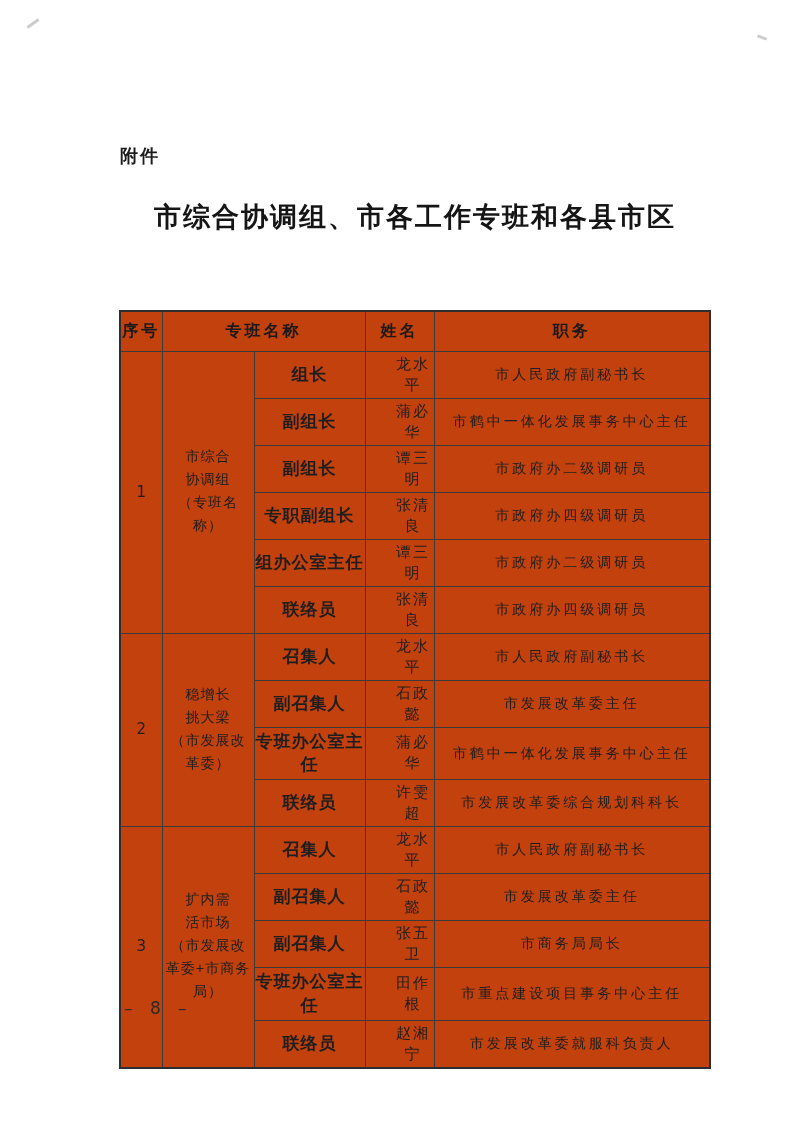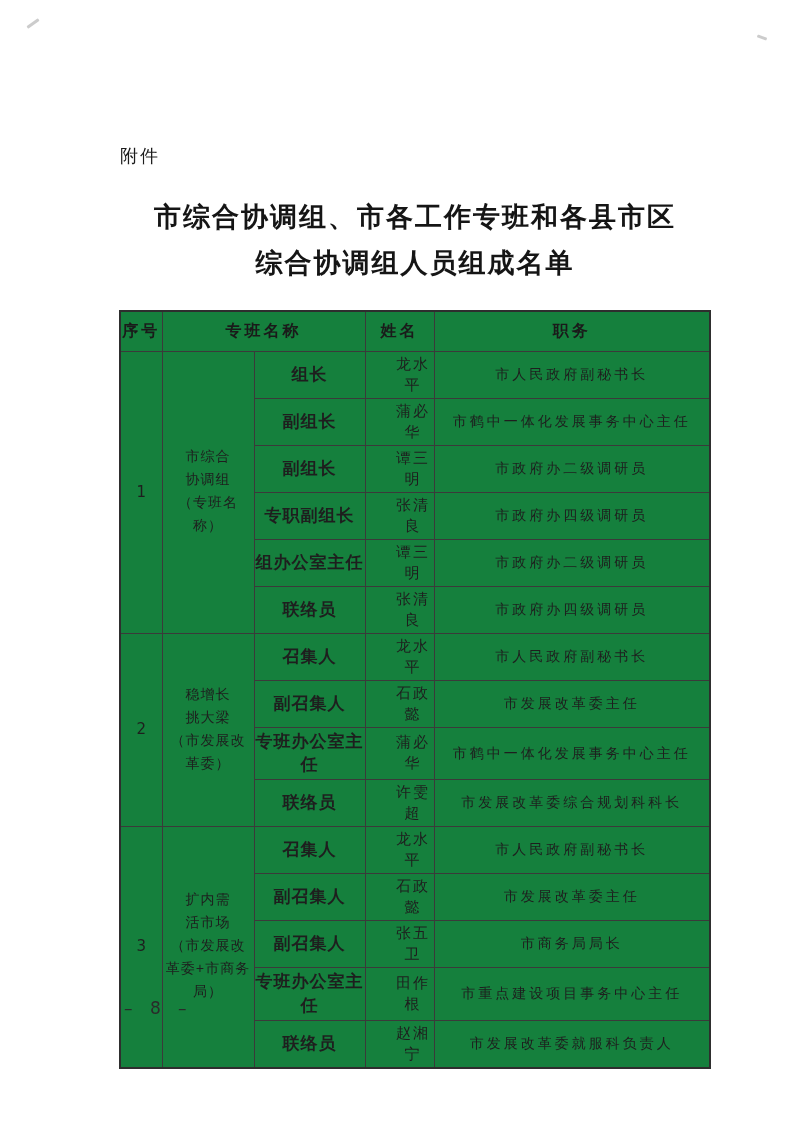--- a/index.html
+++ b/index.html
@@ -12,31 +12,31 @@
     overflow:hidden;
     margin:0 auto;
     box-shadow:0 0 6px rgba(0,0,0,.25);
   }
   .artifact{position:absolute;background:#9a9a9a;opacity:.5;border-radius:1px;}
   .artifact.a1{left:26px;top:22px;width:14px;height:3px;transform:rotate(-35deg);}
   .artifact.a2{left:757px;top:36px;width:10px;height:3px;transform:rotate(20deg);}
 
   .attachment{
     position:absolute;left:120px;top:144px;
-    font-size:18px;font-weight:400;letter-spacing:2px;color:#1c1c1c;
+    font-size:18px;font-weight:700;letter-spacing:2px;color:#1c1c1c;
   }
   .title{
     position:absolute;left:100px;top:194px;width:630px;
     text-align:center;font-size:27px;font-weight:700;
     letter-spacing:2px;line-height:46px;color:#151515;
   }
   .doc-table{
     position:absolute;left:119px;top:310px;
     border-collapse:collapse;table-layout:fixed;width:590px;
-    background:#15803d;
+    background:#c2410c;
   }
   .doc-table col.c-idx{width:42px;}
   .doc-table col.c-grp{width:92px;}
   .doc-table col.c-role{width:111px;}
   .doc-table col.c-name{width:69px;}
   .doc-table col.c-pos{width:276px;}
   .doc-table th,.doc-table td{
     border:1px solid #3a3a3a;
     text-align:center;vertical-align:middle;
     padding:2px 0;line-height:1.4;
@@ -61,21 +61,20 @@
 
 <div class="page">
 
   <div class="artifact a1"></div>
   <div class="artifact a2"></div>
 
   <div class="attachment">附件</div>
 
   <div class="title">
     <span>市综合协调组、市各工作专班和各县市区</span><br>
-    <span>综合协调组人员组成名单</span>
   </div>
 
   <table class="doc-table">
     <colgroup>
       <col class="c-idx">
         <col class="c-grp">
         <col class="c-role">
         <col class="c-name">
         <col class="c-pos">
     </colgroup>

